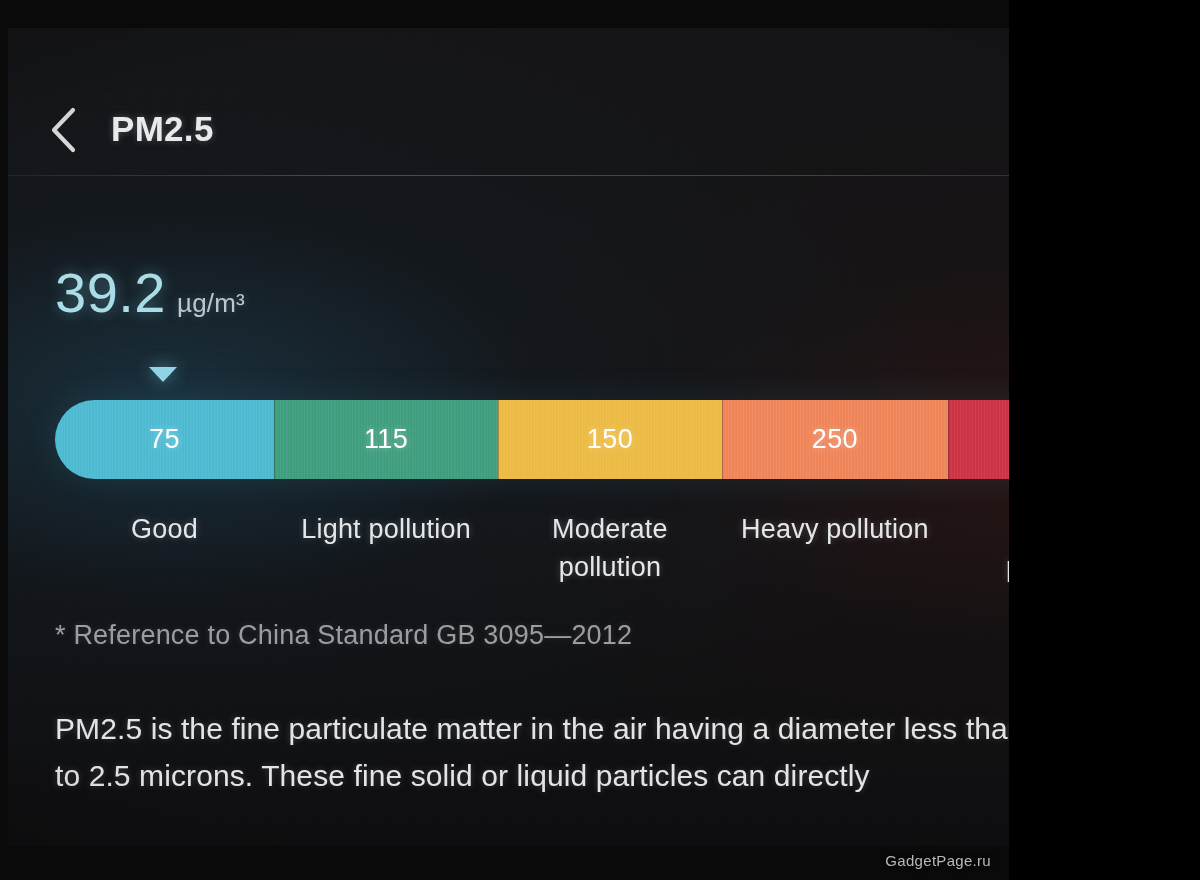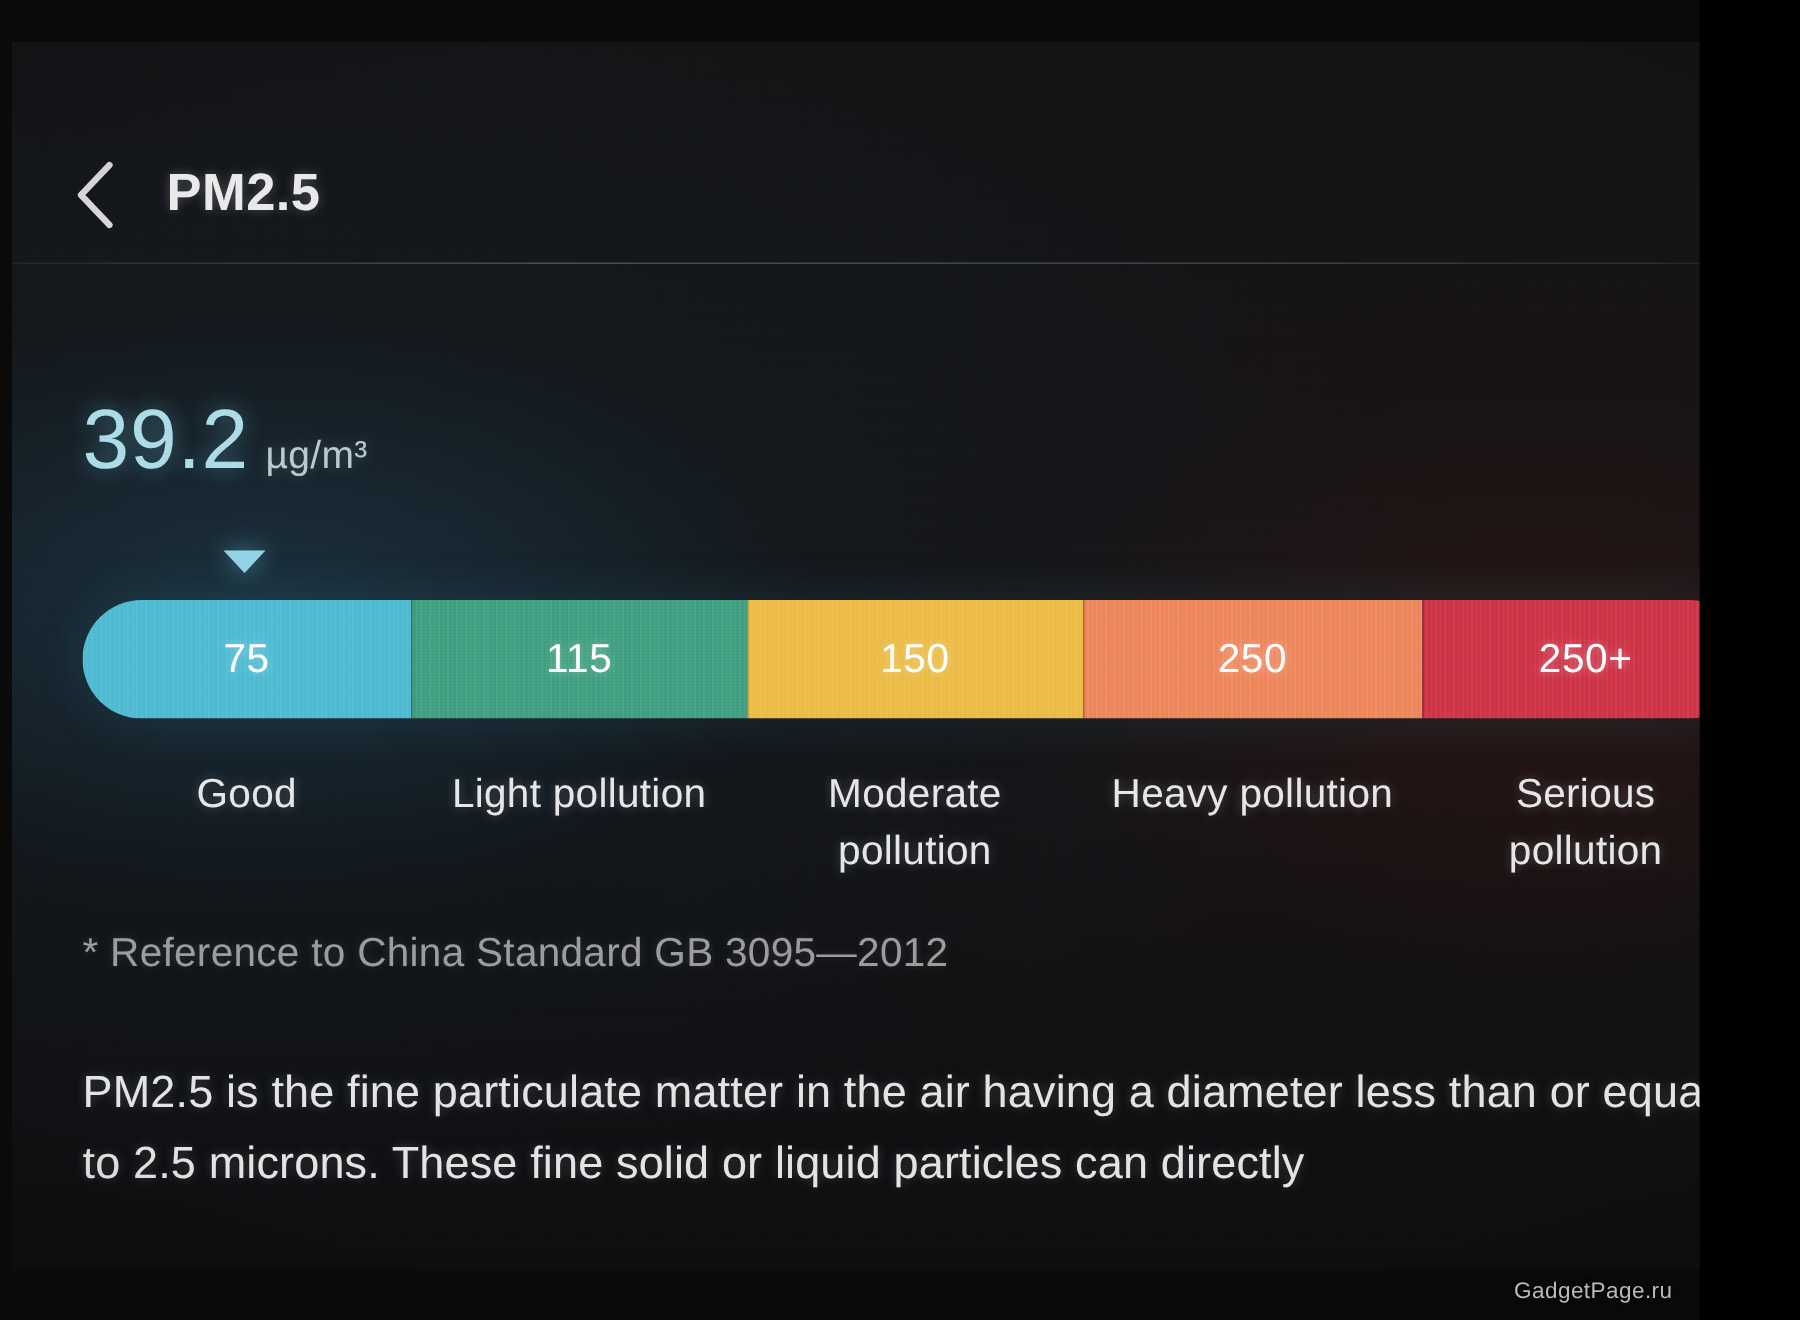--- a/index.html
+++ b/index.html
@@ -12,21 +12,21 @@
     width: 1200px;
     height: 880px;
     overflow: hidden;
     font-family: "Liberation Sans", sans-serif;
     -webkit-font-smoothing: antialiased;
   }
 
   
   #photo {
     position: relative;
-    width: 1133px;
+    width: 1009px;
     height: 880px;
     background: #0a0a0b;
     overflow: hidden;
   }
 
   
   #screen {
     position: absolute;
     left: 8px;
     top: 28px;

